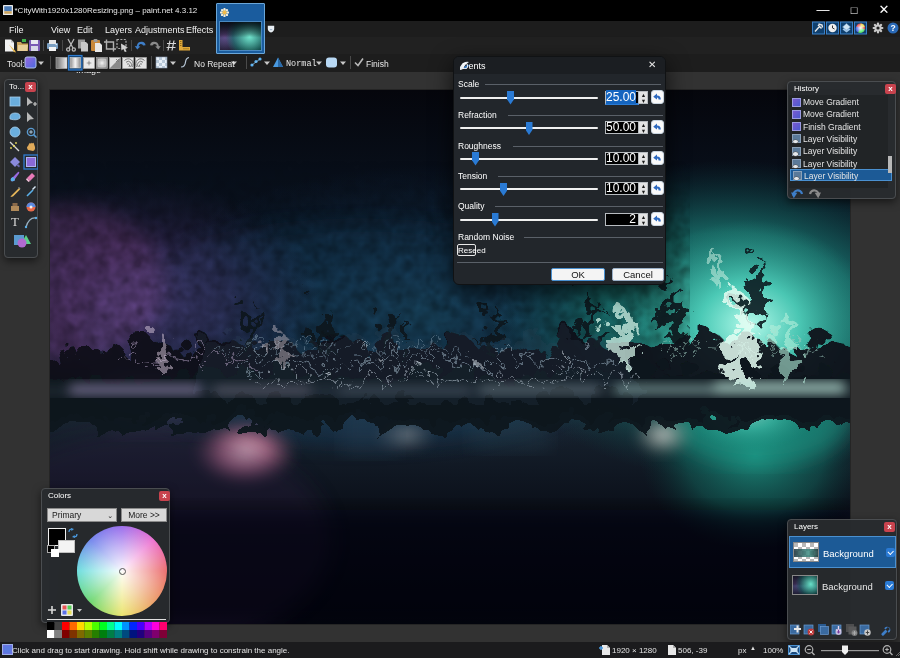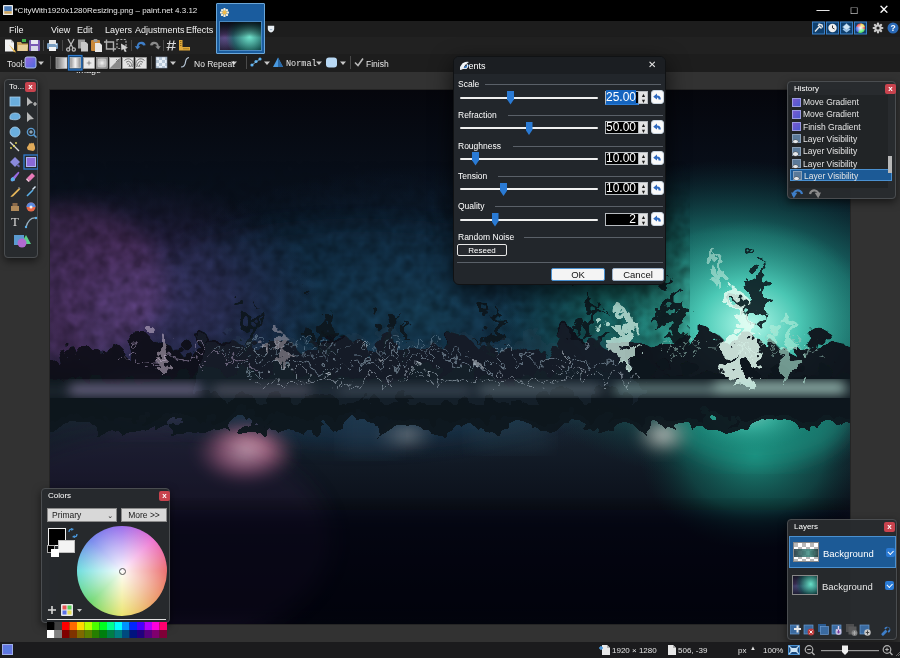--- a/index.html
+++ b/index.html
@@ -685,20 +685,21 @@
     radial-gradient(circle at 15% 55%, rgba(120,80,160,0.5), transparent 60%),
     linear-gradient(#0a1016 45%, #16303c 55%, #081018);
   }
 </style>
 
 <div class="abs" id="statusbar">
   <svg class="abs" style="left:2px;top:2px" width="11" height="11" viewBox="0 0 11 11">
     <rect x="0.5" y="0.5" width="10" height="10" fill="#7a6ae0" stroke="#9ab0e8"></rect>
     <rect x="1.5" y="1.5" width="8" height="8" fill="#5a7ae0"></rect>
   </svg>
+  <span class="abs" style="left:12px;top:3.5px;">Click and drag to start drawing. Hold shift while drawing to constrain the angle.</span>
   <svg class="abs" style="left:598px;top:2px" width="14" height="12" viewBox="0 0 14 12">
     <path d="M4 1 L9 1 L12 4 L12 11 L4 11 Z" fill="#e8e8e8"></path>
       <path d="M9 1 L9 4 L12 4Z" fill="#b0b0b0"></path>
     <path d="M1 4 L5 4 M3 2 L3 6" stroke="#4a9ae0" stroke-width="1.4"></path>
   </svg>
   <span class="abs" style="left:612px;top:3.5px;">1920 × 1280</span>
   <svg class="abs" style="left:666px;top:2px" width="12" height="12" viewBox="0 0 12 12">
     <path d="M2 1 L7 1 L10 4 L10 11 L2 11 Z" fill="#e8e8e8"></path>
       <path d="M7 1 L7 4 L10 4Z" fill="#b0b0b0"></path>
     <path d="M1 8 l2.5 2.5 M1 10.5 L1 8 L3.5 8" stroke="#e8e8e8" stroke-width="0" fill="none"></path>
@@ -824,21 +825,21 @@
       <div class="spin">
         <span>▲</span>
         <span>▼</span>
       </div>
       <div class="rbtn">
         <svg width="11" height="11" viewBox="0 0 11 11" style="position:absolute;left:0px;top:0px">
    <path d="M1.2 5.8 L5 2.4 L5 4.4 Q8.8 4.4 8.8 8.6 L6.6 8.6 Q6.6 6.4 5 6.4 L5 8.4 Z" fill="#2e6ac0"></path>
         </svg>
       </div>
     </div>
-  <div class="abs" style="left:3px;top:187px;width:50px;height:12px;background:#26292e;border:1px solid #e8e8e8;border-radius:2px;color:#fff;font-size:8px;text-align:center;line-height:11px;">Reseed</div>
+  <div class="abs" style="left:3px;top:187px;width:19px;height:12px;background:#26292e;border:1px solid #e8e8e8;border-radius:2px;color:#fff;font-size:8px;text-align:center;line-height:11px;">Reseed</div>
   <div class="abs" style="left:3px;top:205px;width:206px;height:1px;background:#5a6068;"></div>
   <div class="abs dbtn" style="left:97px;border-color:#4a90d0;">OK</div>
   <div class="abs dbtn" style="left:158px;width:52px;">Cancel</div>
 </div>
 <style>
   .dgroup { position:absolute; left:4px; width:205px; height:10px; }
   .dlabel { position:absolute; left:0; top:0; color:#fff; font-size:8.5px; }
   .dline { position:absolute; top:5px; right:0; height:1px; background:#5a6068; }
   .dgroup .dline { width:auto; }
   .dgroup[style*="22px"] .dline { right:2px; }

